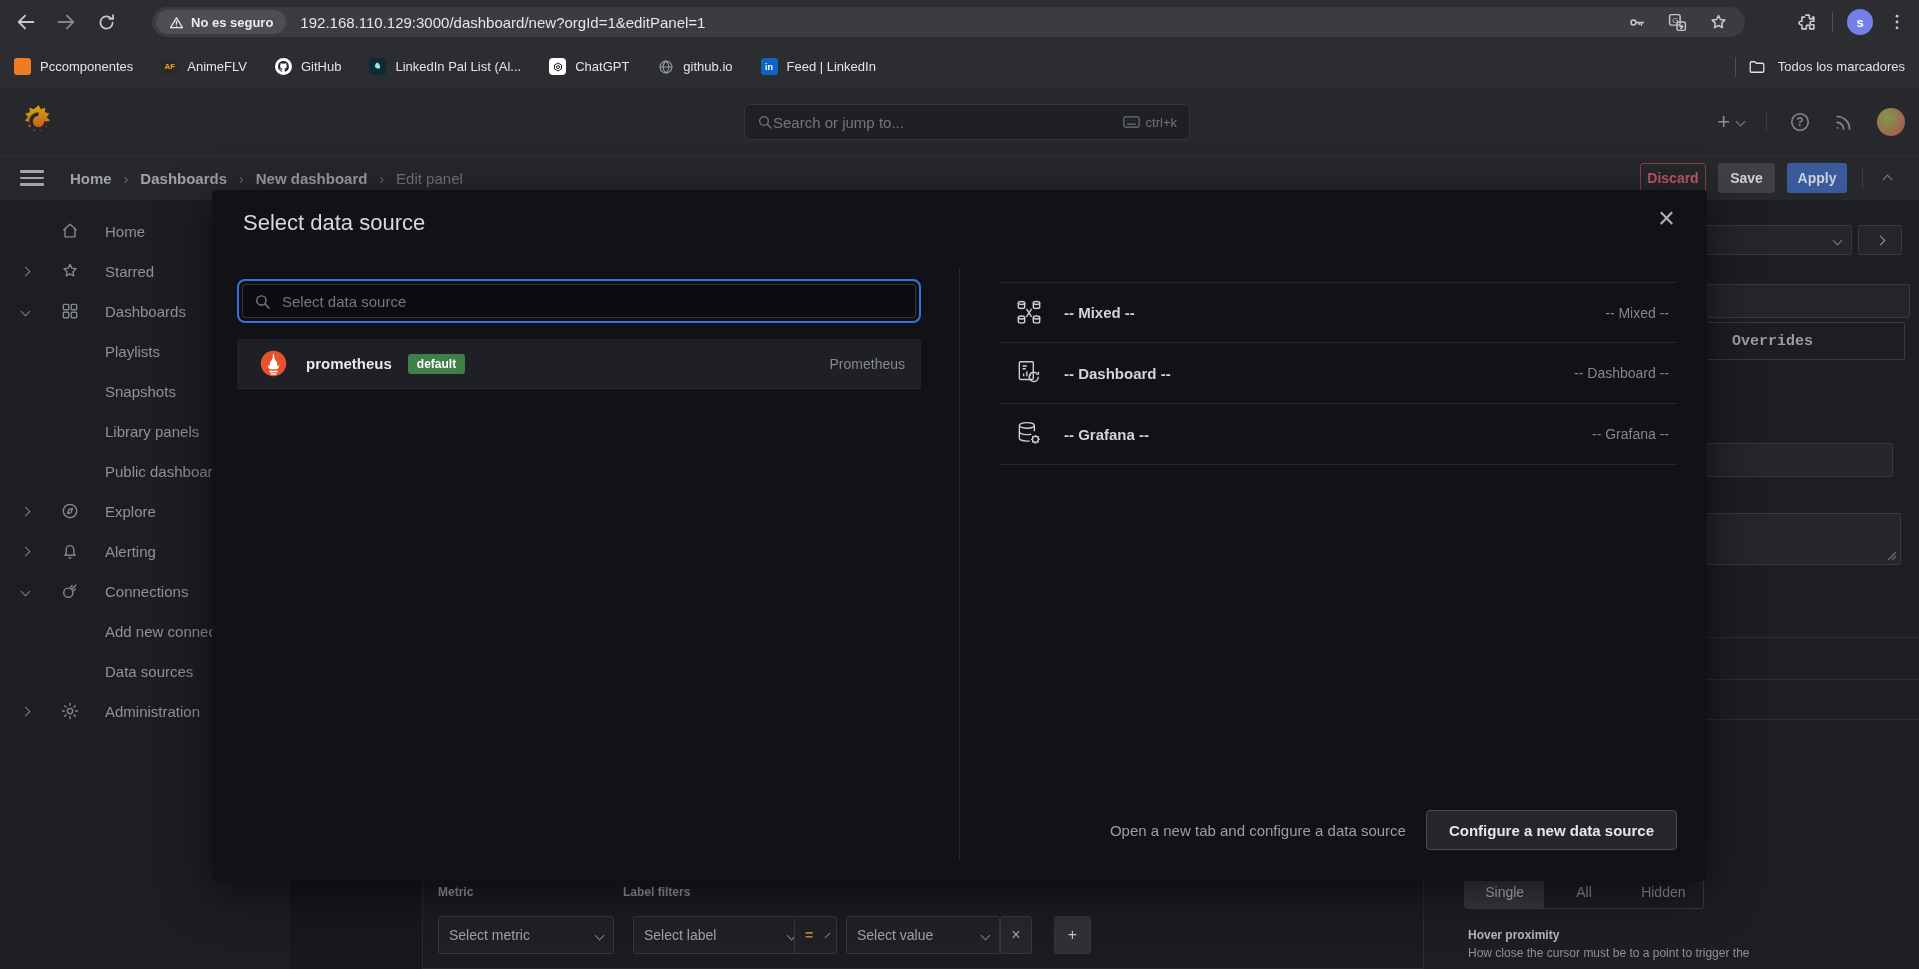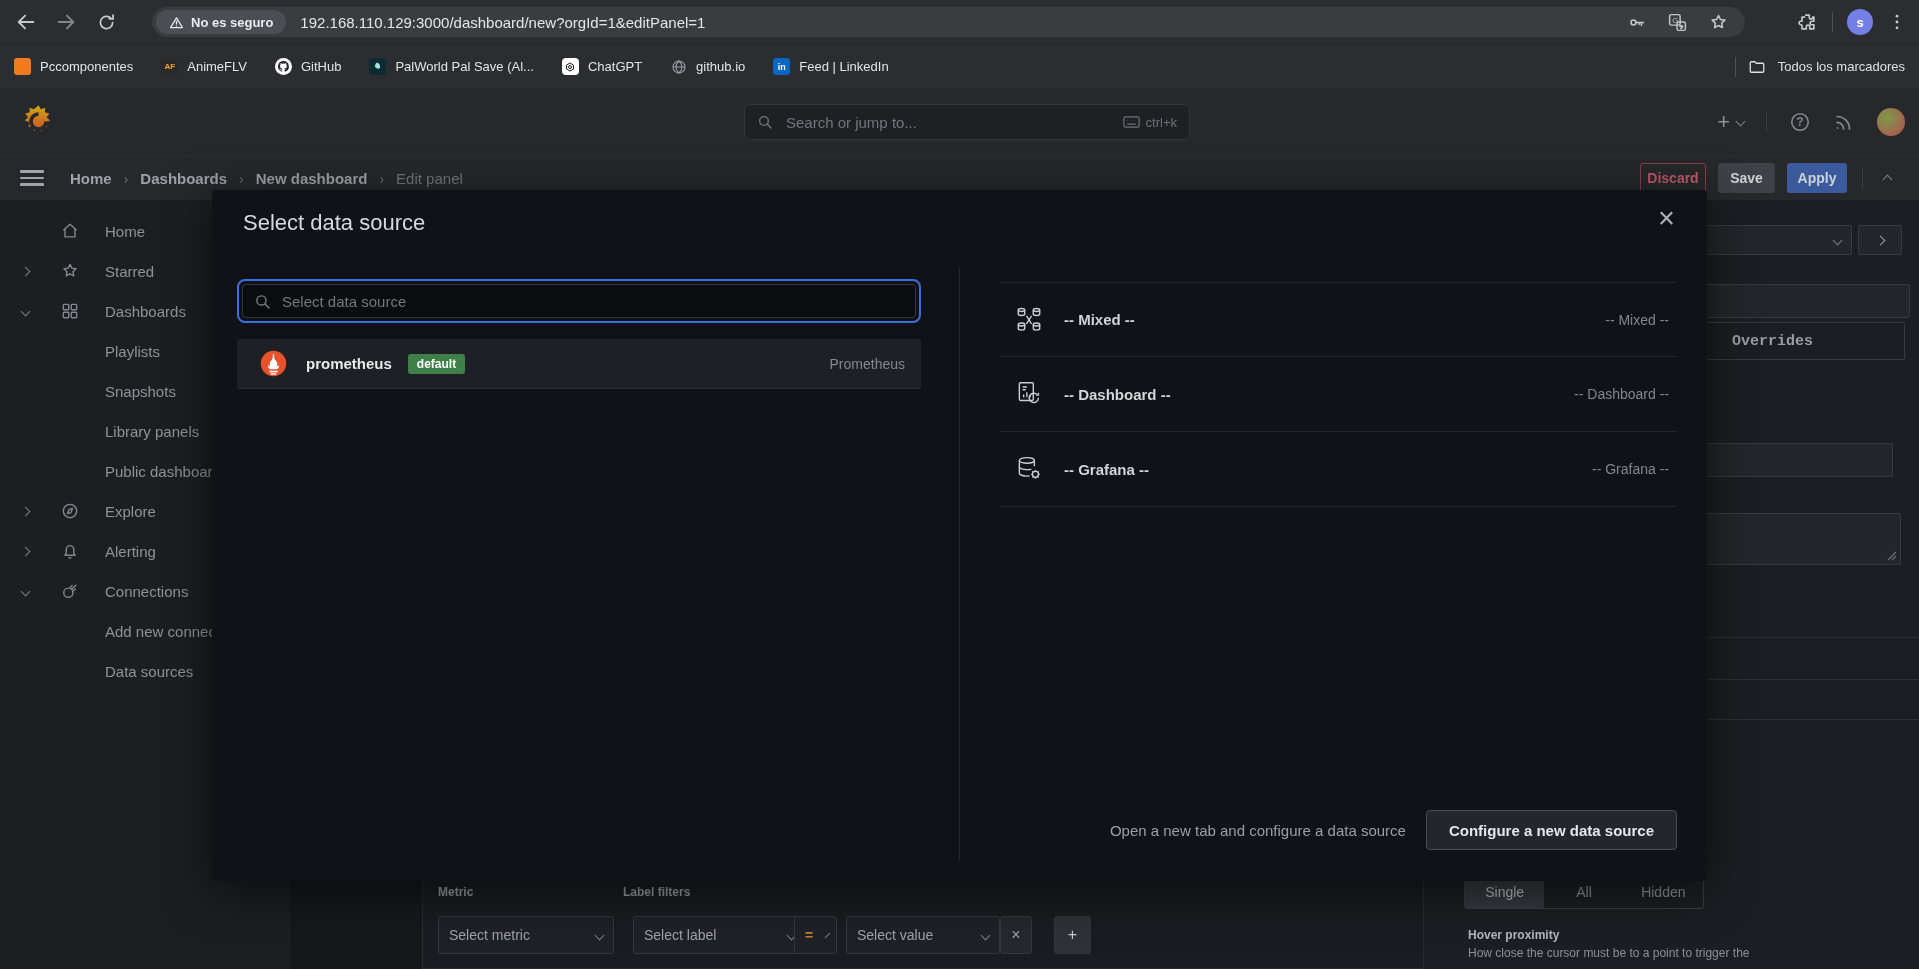--- a/index.html
+++ b/index.html
@@ -27,21 +27,21 @@
   .bmbar{left:0;top:44px;width:1919px;height:44px;background:#2c2d31;border-top:1px solid #26272a;
          display:flex;align-items:center;padding:0 14px;}
   .bm{display:flex;align-items:center;gap:9px;margin-right:28px;color:#e2e4e8;font-size:13px;cursor:pointer;white-space:nowrap;}
   .fav{width:17px;height:17px;border-radius:3px;display:flex;align-items:center;justify-content:center;
        font-size:8px;font-weight:700;flex:0 0 auto;}
   .bm-right{margin-left:auto;display:flex;align-items:center;gap:12px;color:#dfe1e5;font-size:13px;}
 
   
   .gf-top{left:0;top:88px;width:1919px;height:67px;background:#27282c;}
   .gf-search{position:absolute;left:744px;top:16px;width:446px;height:36px;background:#1f2024;border:1px solid #343539;
-             border-radius:6px;display:flex;align-items:center;gap:13px;padding:0 12px;color:#73767c;font-size:15px;}
+             border-radius:6px;display:flex;align-items:center;gap:0;padding:0 12px;color:#73767c;font-size:15px;}
   .kbd-chip{margin-left:auto;display:flex;align-items:center;gap:6px;color:#6f7278;font-size:13px;}
   .gf-top-right{position:absolute;right:14px;top:0;height:67px;display:flex;align-items:center;gap:22px;}
   .gf-avatar{width:28px;height:28px;border-radius:50%;background:radial-gradient(circle at 35% 35%,#7d9a4a,#a65f50 75%);}
 
   
   .gf-crumb{left:0;top:155px;width:1919px;height:45px;background:#27282c;border-top:1px solid #2e2f33;}
   .burger{position:absolute;left:20px;top:12px;width:24px;height:20px;display:flex;flex-direction:column;justify-content:space-between;padding:2px 0;cursor:pointer;}
   .burger div{height:2.6px;background:#a2a5ab;border-radius:1px;}
   .crumbs{position:absolute;left:70px;top:0;height:45px;display:flex;align-items:center;gap:12px;font-size:15px;}
   .crumb{color:#9fa2a8;font-weight:700;cursor:pointer;}
@@ -99,21 +99,21 @@
                 gap:9px;padding:0 11px;}
   .ds-input{flex:1;background:transparent;border:none;outline:none;color:#c7c9ce;font-size:15px;font-family:inherit;}
   .ds-input::placeholder{color:#75787e;}
   .prom-row{position:absolute;left:25px;top:149px;width:684px;height:50px;background:#1e2026;border-bottom:1px solid #2a2c32;
             border-radius:2px;display:flex;align-items:center;padding:0 16px 0 22px;cursor:pointer;}
   .prom-name{margin-left:18px;color:#e8e9eb;font-size:15px;font-weight:700;}
   .badge{margin-left:16px;background:#3f8048;color:#fff;font-size:12px;font-weight:700;border-radius:3px;padding:3px 9px;}
   .prom-type{margin-left:auto;color:#85888e;font-size:14px;}
   .vdiv{position:absolute;left:747px;top:78px;width:1px;height:592px;background:#26282d;}
   .builtin{position:absolute;left:788px;top:92px;width:677px;}
-  .b-row{height:75px;display:flex;align-items:center;border-bottom:1px solid #232529;padding:0 8px 0 14px;cursor:pointer;}
+  .b-row{height:61px;display:flex;align-items:center;border-bottom:1px solid #232529;padding:0 8px 0 14px;cursor:pointer;}
   .b-row:first-child{border-top:1px solid #232529;}
   .b-label{margin-left:20px;color:#d3d5d9;font-size:15px;font-weight:700;}
   .b-annot{margin-left:auto;color:#83868c;font-size:14px;}
   .m-footer{position:absolute;left:788px;top:618px;width:677px;height:44px;display:flex;align-items:center;
             justify-content:flex-end;gap:20px;}
   .f-hint{color:#9b9ea4;font-size:15px;}
   .f-btn{height:40px;padding:0 22px;background:#24262c;border:1px solid #4a4c52;border-radius:4px;color:#e4e6e9;
          font-size:15px;font-weight:700;display:flex;align-items:center;cursor:pointer;font-family:inherit;}
 </style>
 </head>
@@ -199,21 +199,21 @@
           </svg>
       </span>
       <span>GitHub</span>
     </div>
     <div class="bm">
       <span class="fav" style="background:#0e2b33;">
         <svg width="11" height="11" viewBox="0 0 24 24" fill="#9fe8e0">
             <path d="M12 3c5 3 7 8 5 13-4 2-9 0-11-5 1-4 3-7 6-8z"></path>
           </svg>
       </span>
-      <span>PalWorld Pal Save (Al...</span>
+      <span>LinkedIn Pal List (Al...</span>
     </div>
     <div class="bm">
       <span class="fav" style="background:#fff;border-radius:4px;">
         <svg width="12" height="12" viewBox="0 0 24 24" fill="none" stroke="#202123" stroke-width="2">
             <path d="M12 4l6.9 4v8L12 20l-6.9-4V8z"></path>
             <circle cx="12" cy="12" r="3"></circle>
           </svg>
       </span>
       <span>ChatGPT</span>
     </div>
@@ -383,20 +383,30 @@
             </svg>
           </span>
         <span class="sb-label">Connections</span>
       </div>
       <div class="sb-row" style="top:411px;">
           <span class="sb-label">Add new connection</span>
         </div>
       <div class="sb-row" style="top:451px;">
           <span class="sb-label">Data sources</span>
         </div>
+      <div class="sb-row" style="top:491px;">
+        <span class="sb-chev cv right"></span>
+        <span class="sb-ico">
+            <svg width="20" height="20" viewBox="0 0 24 24" fill="none" stroke="#84878d" stroke-width="1.7" stroke-linecap="round">
+              <circle cx="12" cy="12" r="3.2"></circle>
+              <path d="M12 5.2V3M12 21v-2.2M18.8 12H21M3 12h2.2M16.8 7.2l1.6-1.6M5.6 18.4l1.6-1.6M16.8 16.8l1.6 1.6M5.6 5.6l1.6 1.6"></path>
+            </svg>
+          </span>
+        <span class="sb-label">Administration</span>
+      </div>
     </div>
 
     <div class="rstrip">
       <div class="dimbox" style="left:196px;top:25px;width:232px;height:30px;display:flex;align-items:center;justify-content:flex-end;padding:0 10px;">
           <span class="cv down"></span>
         </div>
       <div class="dimbox" style="left:434px;top:25px;width:44px;height:30px;display:flex;align-items:center;justify-content:center;">
           <span class="cv right" style="border-color:#9a9da3;"></span>
         </div>
       <div class="dimbox" style="left:196px;top:84px;width:290px;height:34px;"></div>

